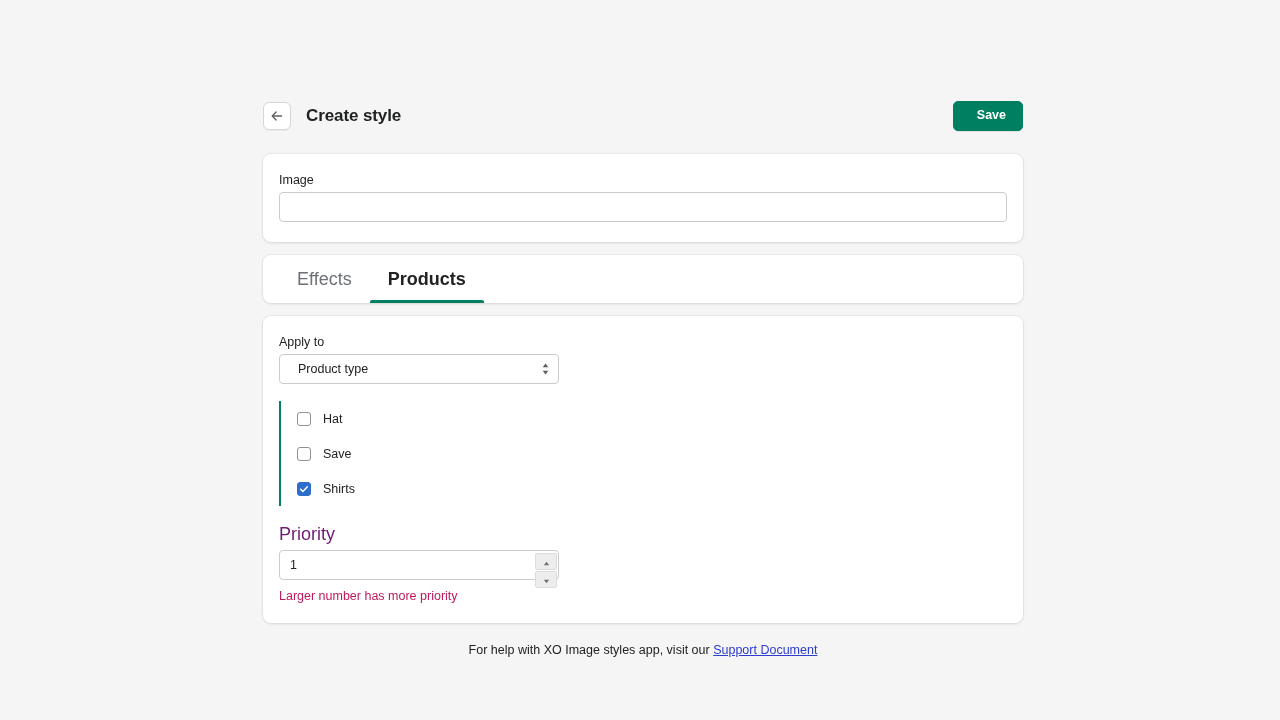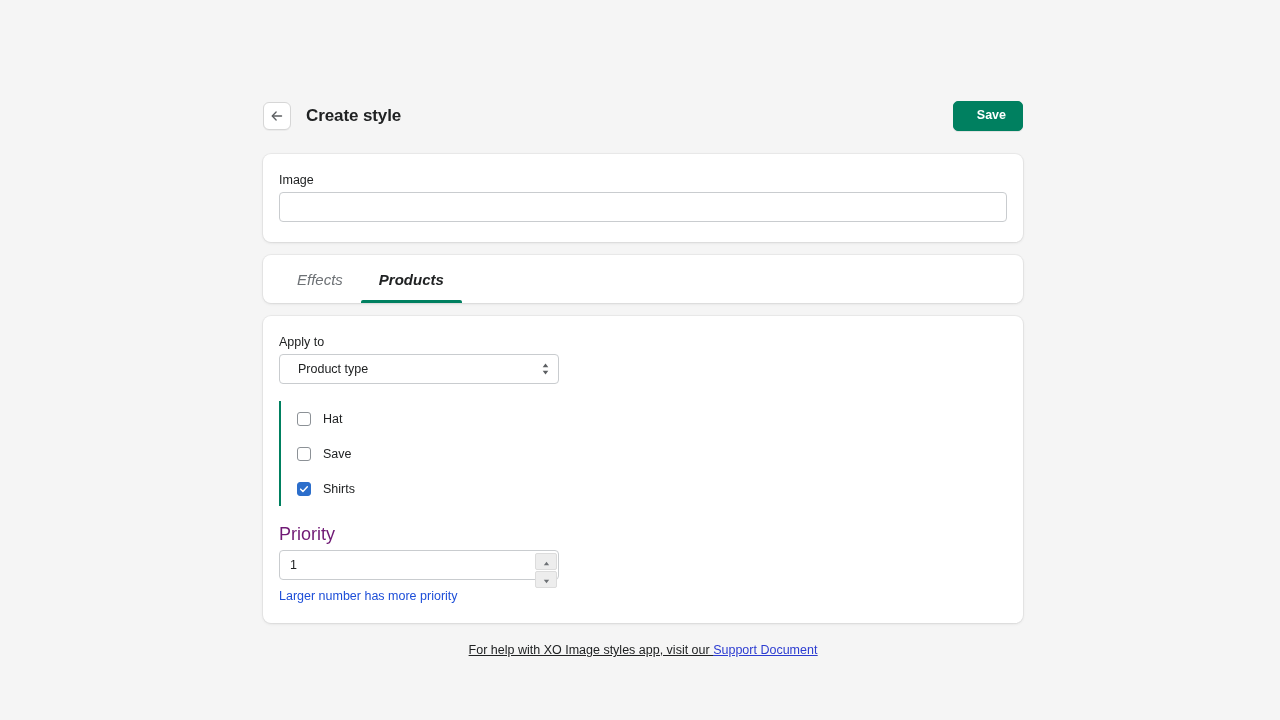--- a/index.html
+++ b/index.html
@@ -109,28 +109,27 @@
     display: flex;
     align-items: stretch;
     height: 48px;
     padding-left: 16px;
   }
   .tab {
     position: relative;
     display: flex;
     align-items: center;
     padding: 0 18px;
-    font-size: 15px;
+    font-size: 18px;
     color: #6d7175;
     cursor: pointer;
     background: transparent;
     border: none;
     font-family: "Liberation Sans", sans-serif;
     height: 48px;
-    font-style: italic;
   }
   .tab.active {
     color: #202223;
     font-weight: bold;
   }
   .tab.active::after {
     content: "";
     position: absolute;
     left: 0;
     right: 0;
@@ -248,31 +247,30 @@
     border-radius: 2px;
     margin: 0.5px 0;
     cursor: pointer;
     display: flex;
     align-items: center;
     justify-content: center;
     padding: 0;
   }
   .help-text {
     font-size: 12.5px;
-    color: #1d4ed8;
+    color: #be185d;
     margin-top: 9px;
   }
 
   
   .footer {
     text-align: center;
     font-size: 12.5px;
     color: #202223;
     margin-top: 20px;
-    text-decoration: underline;
   }
   .footer a {
     color: #2c3cd1;
     text-decoration: underline;
   }
 </style>
 </head>
 <body>
 
 <div class="page">

